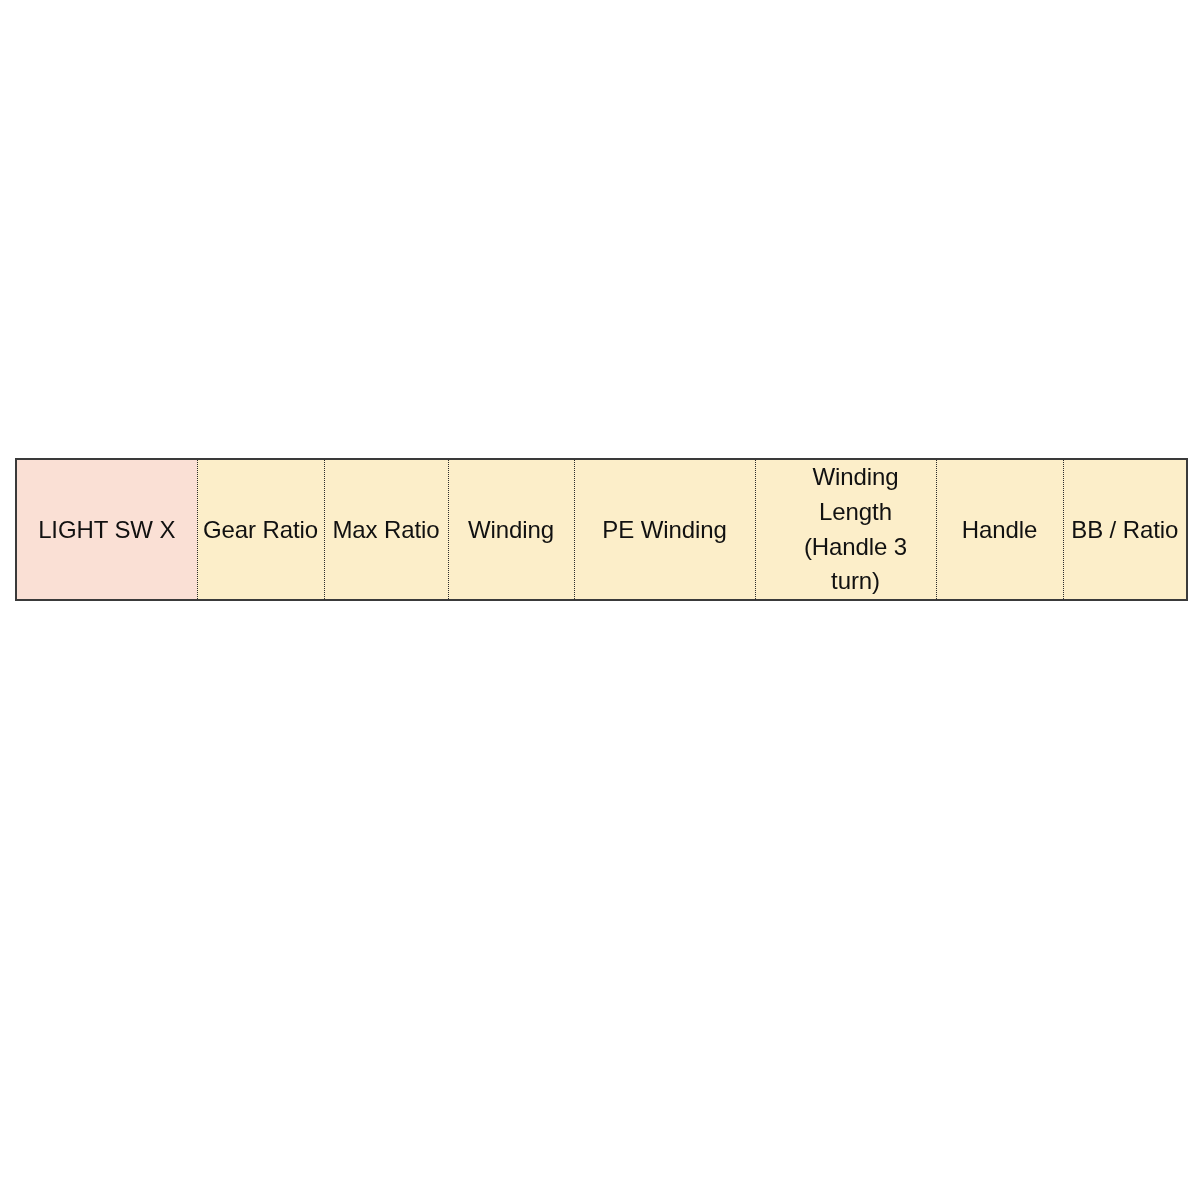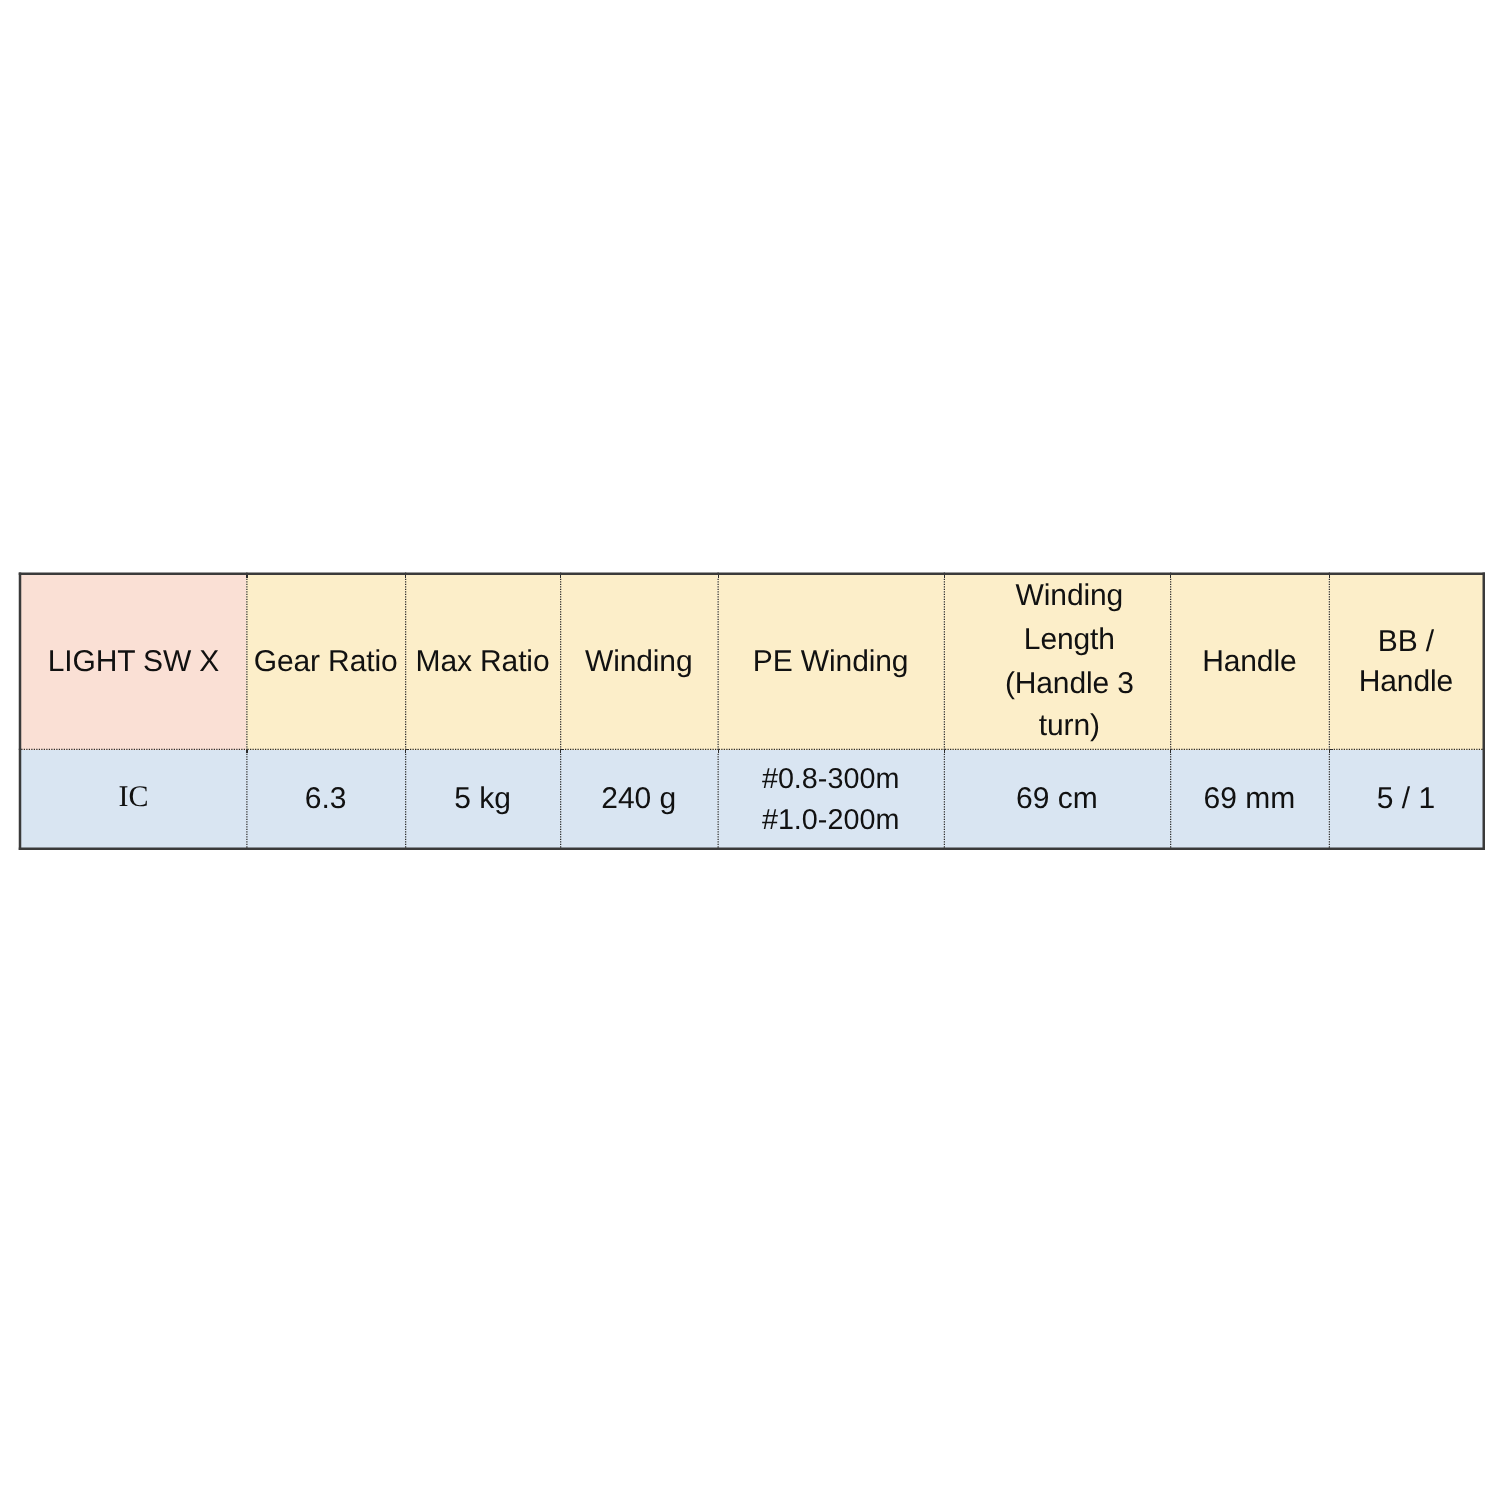--- a/index.html
+++ b/index.html
@@ -111,32 +111,19 @@
         <td class="head-model"><span>LIGHT SW X</span></td>
         <td class="head-attr"><span>Gear Ratio</span></td>
         <td class="head-attr"><span>Max Ratio</span></td>
         <td class="head-attr"><span>Winding</span></td>
         <td class="head-attr"><span>PE Winding</span></td>
         <td class="head-attr">
           <span class="two-line">Winding Length</span>
           <span class="two-line">(Handle 3 turn)</span>
         </td>
         <td class="head-attr"><span>Handle</span></td>
-        <td class="head-attr"><span>BB / Handle</span></td>
+        <td class="head-attr"><span>BB / Ratio</span></td>
       </tr>
 
-      <tr class="row-ic">
-        <td class="model-cell"><span>IC</span></td>
-        <td><span>6.3</span></td>
-        <td><span>5 kg</span></td>
-        <td><span>240 g</span></td>
-        <td>
-          <span class="pe-line">#0.8-300m</span>
-          <span class="pe-line">#1.0-200m</span>
-        </td>
-        <td><span>69 cm</span></td>
-        <td><span>69 mm</span></td>
-        <td><span>5 / 1</span></td>
-      </tr>
 
     </tbody>
   </table>
 </div>
 
 </body></html>

